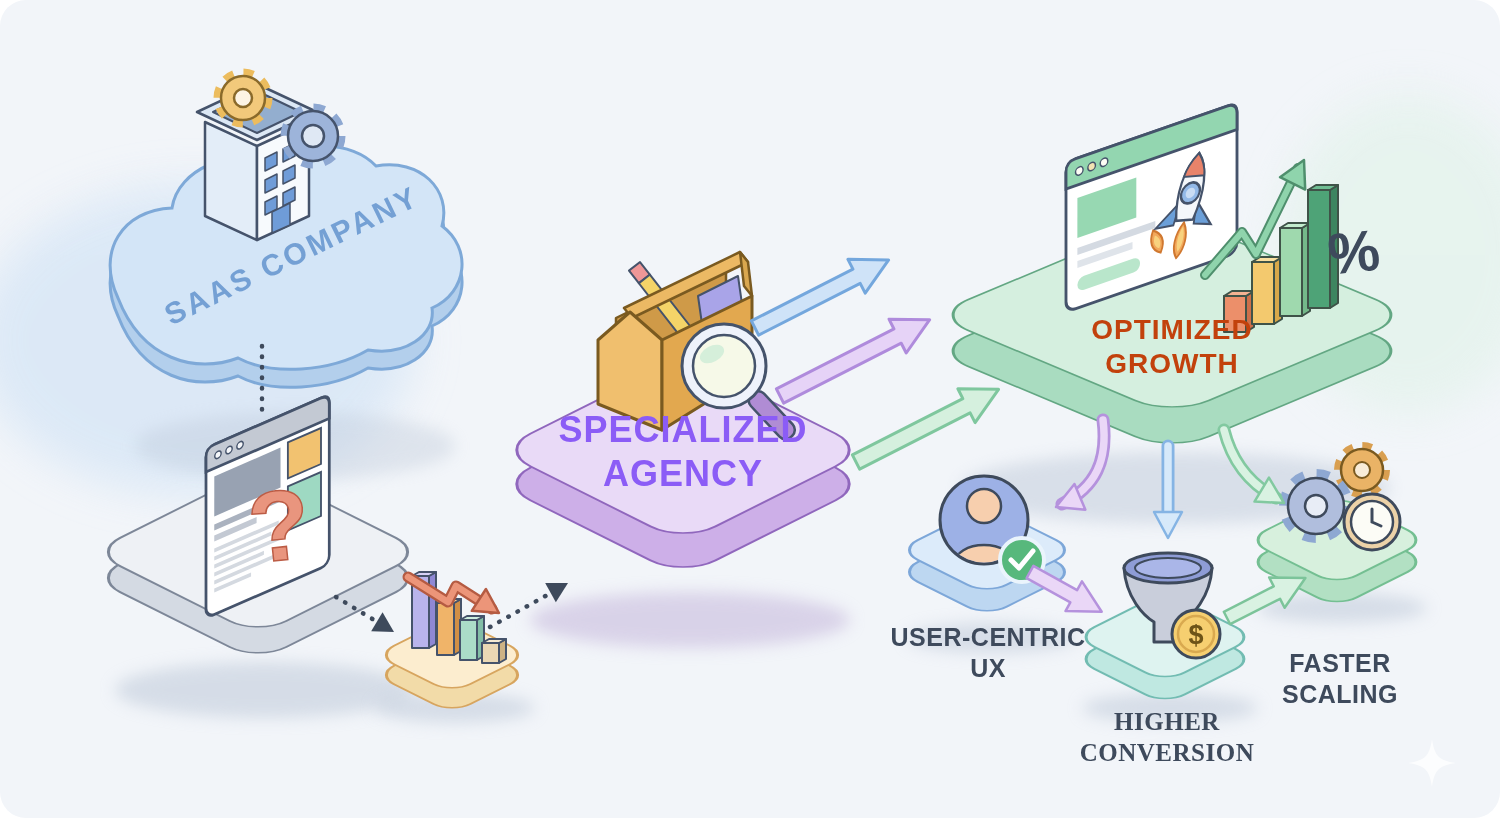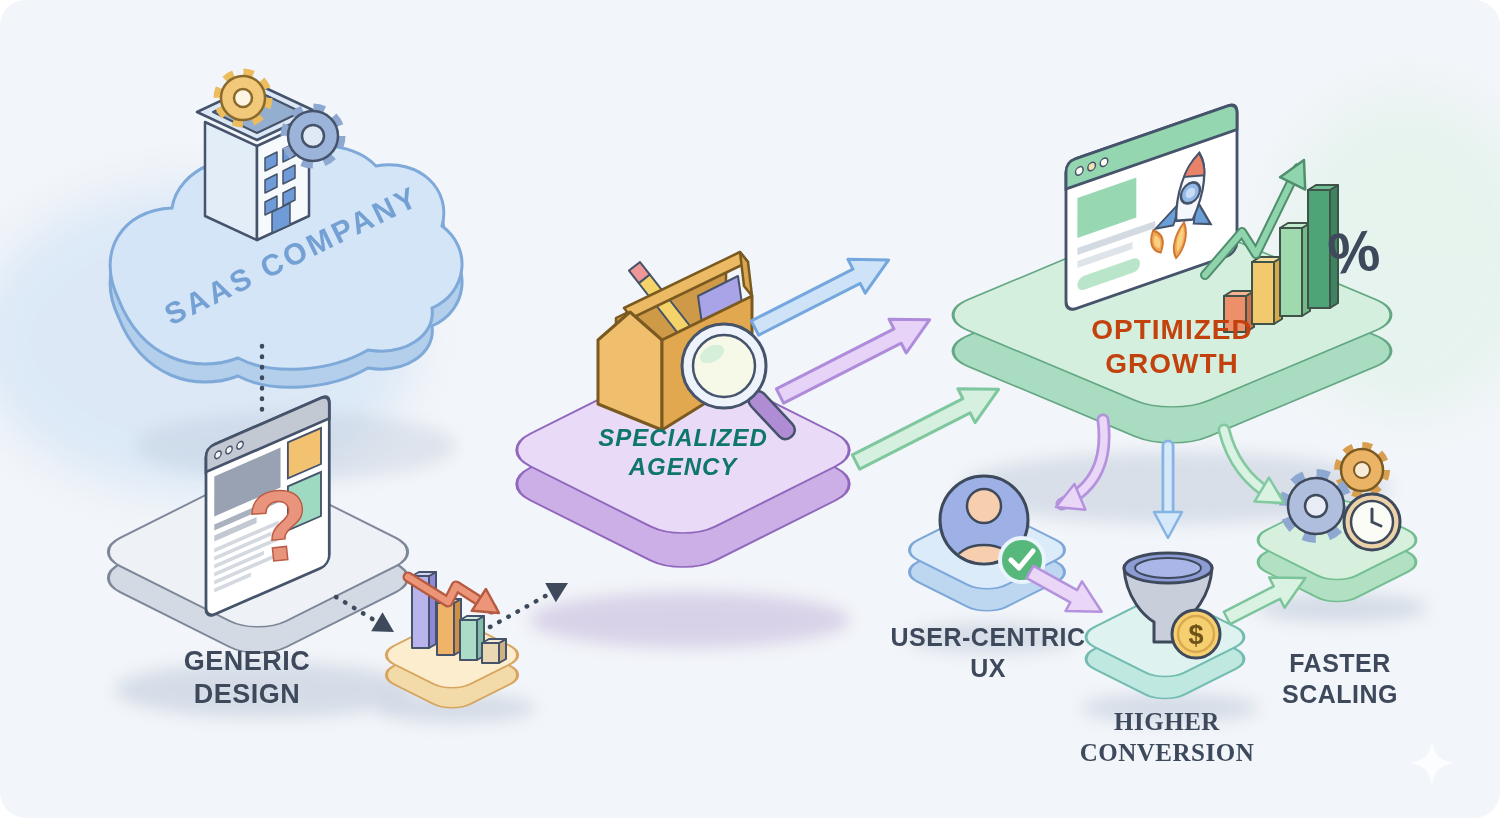--- a/index.html
+++ b/index.html
@@ -5,21 +5,21 @@
 <style>
   html,body{margin:0;padding:0;background:#ffffff;}
   .canvas{position:relative;width:1500px;height:818px;background:#f2f5f9;border-radius:26px;
           overflow:hidden;font-family:"Liberation Sans",sans-serif;}
   .canvas svg{position:absolute;left:0;top:0;}
   .lbl{position:absolute;font-weight:700;text-align:center;white-space:pre-line;
        letter-spacing:.5px;line-height:1.22;transform:translate(-50%,-50%);}
   .lbl-saas{left:292px;top:256px;font-size:30px;color:#74a0d4;letter-spacing:3px;
             transform:translate(-50%,-50%) rotate(-26deg);white-space:nowrap;}
   .lbl-generic{left:247px;top:678px;font-size:27px;color:#3e4a5c;}
-  .lbl-agency{left:683px;top:452px;font-size:24px;color:#0f766e;letter-spacing:1px;font-style:italic;}
+  .lbl-agency{left:683px;top:452px;font-size:36px;color:#8b5cf6;letter-spacing:1px;}
   .lbl-growth{left:1172px;top:347px;font-size:28px;color:#c2410c;letter-spacing:1px;}
   .lbl-ux{left:988px;top:652px;font-size:25px;color:#3e4a5c;}
   .lbl-conv{left:1167px;top:737px;font-size:25px;color:#3e4a5c;font-family:Liberation Serif, serif;}
   .lbl-scaling{left:1340px;top:650px;font-size:25px;color:#3e4a5c;margin-top:28px;}
 </style>
 </head>
 <body>
 
 <div class="canvas">
 <svg width="1500" height="818" viewBox="0 0 1500 818">
@@ -348,22 +348,20 @@
   </g>
 
   <g transform="translate(1227,618) rotate(-27)">
     <polygon points="0,-7 56,-7 56,-17 88,0 56,17 56,7 0,7" fill="#d9f2e2" stroke="#7cc49a" stroke-width="2.5" stroke-linejoin="round"></polygon>
   </g>
 
   <path transform="translate(1432,763)" opacity="0.75" fill="#ffffff" d="M0,-24 C2.5,-7 7,-2.5 24,0 C7,2.5 2.5,7 0,24 C-2.5,7 -7,2.5 -24,0 C-7,-2.5 -2.5,-7 0,-24 Z"></path>
 </svg>
 
 <div class="lbl lbl-saas">SAAS COMPANY</div>
-<div class="lbl lbl-generic">GENERIC
-DESIGN</div>
 <div class="lbl lbl-agency">SPECIALIZED
 AGENCY</div>
 <div class="lbl lbl-growth">OPTIMIZED
 GROWTH</div>
 <div class="lbl lbl-ux">USER-CENTRIC
 UX</div>
 <div class="lbl lbl-conv">HIGHER
 CONVERSION</div>
 <div class="lbl lbl-scaling">FASTER
 SCALING</div>

